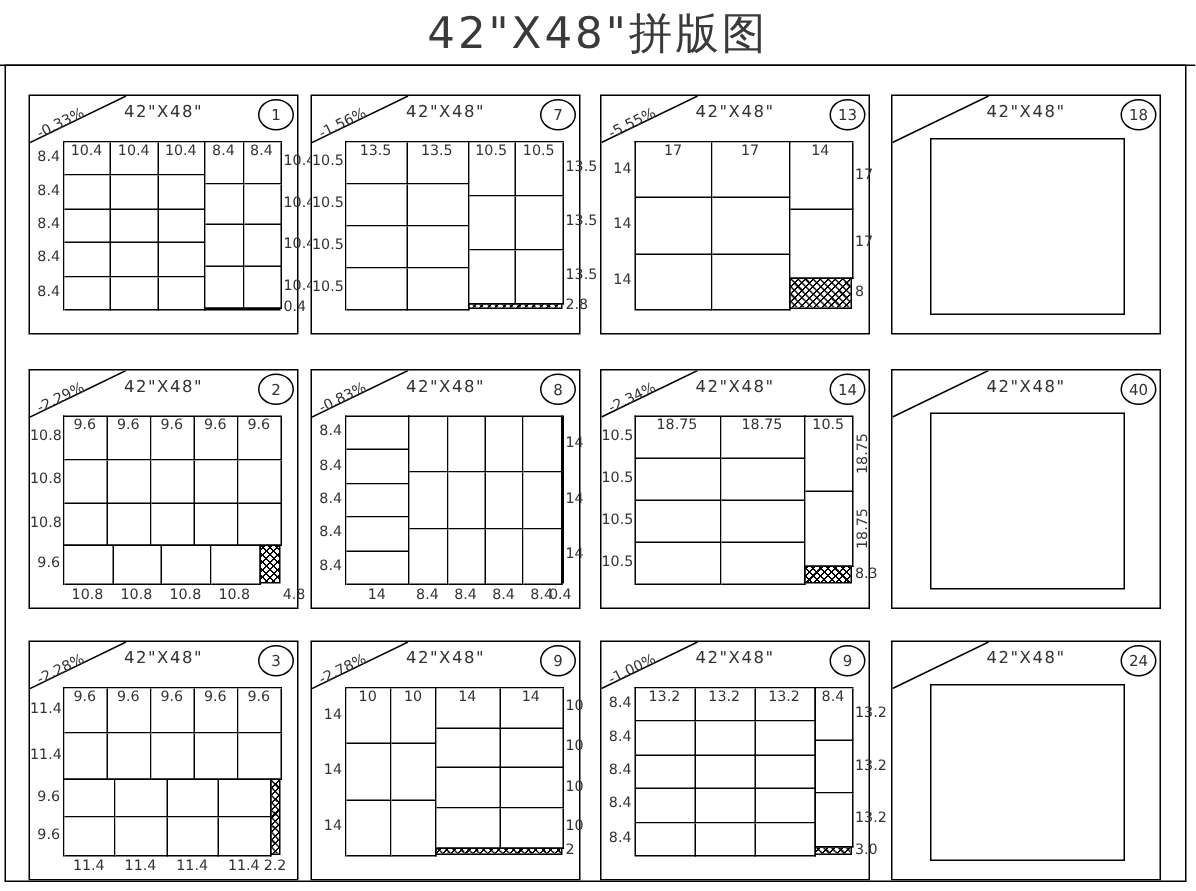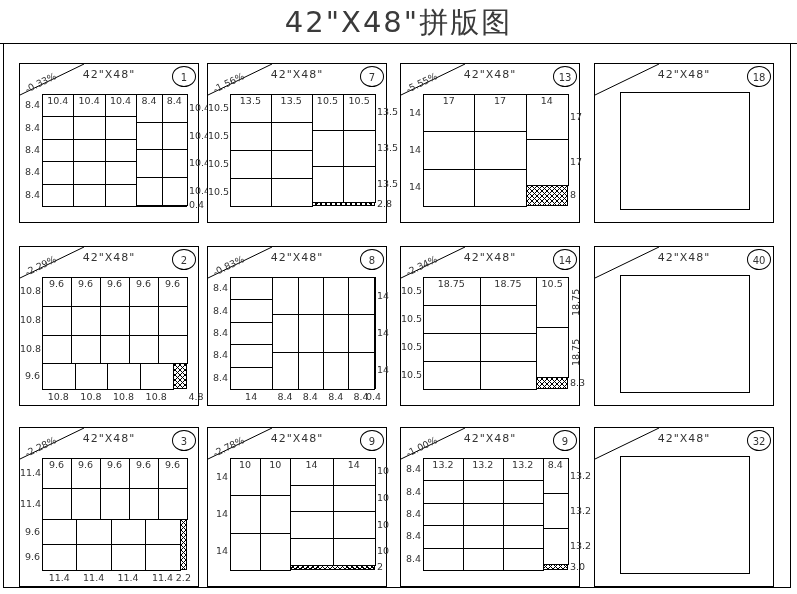--- a/index.html
+++ b/index.html
@@ -428,16 +428,16 @@
       <div class="lbl right-lbl" style="left: 169px; top: 41.6px;">13.2</div>
       <div class="lbl right-lbl" style="left: 169px; top: 76.8px;">13.2</div>
       <div class="lbl right-lbl" style="left: 169px; top: 112px;">13.2</div>
       <div class="lbl right-lbl" style="left: 169px; top: 132.8px;">3.0</div>
     </div>
     <div class="panel" style="left: 594px; top: 427px;">
       <svg width="66" height="33" class="diag">
         <line x1="0" y1="31" x2="64" y2="0" stroke="#000" stroke-width="1"></line>
       </svg>
       <div class="ptitle">42"X48"</div>
-      <div class="badge">32</div>
+      <div class="badge">24</div>
       <div class="emptysheet"></div>
     </div>
   </div>
 
 </body></html>

